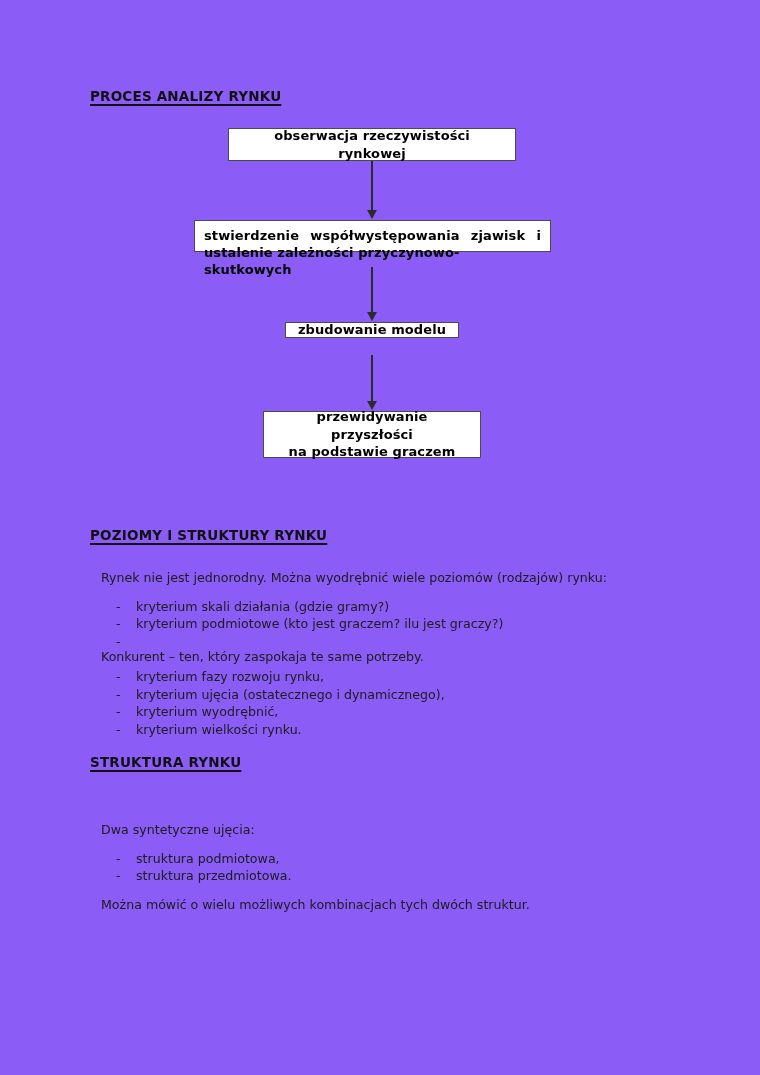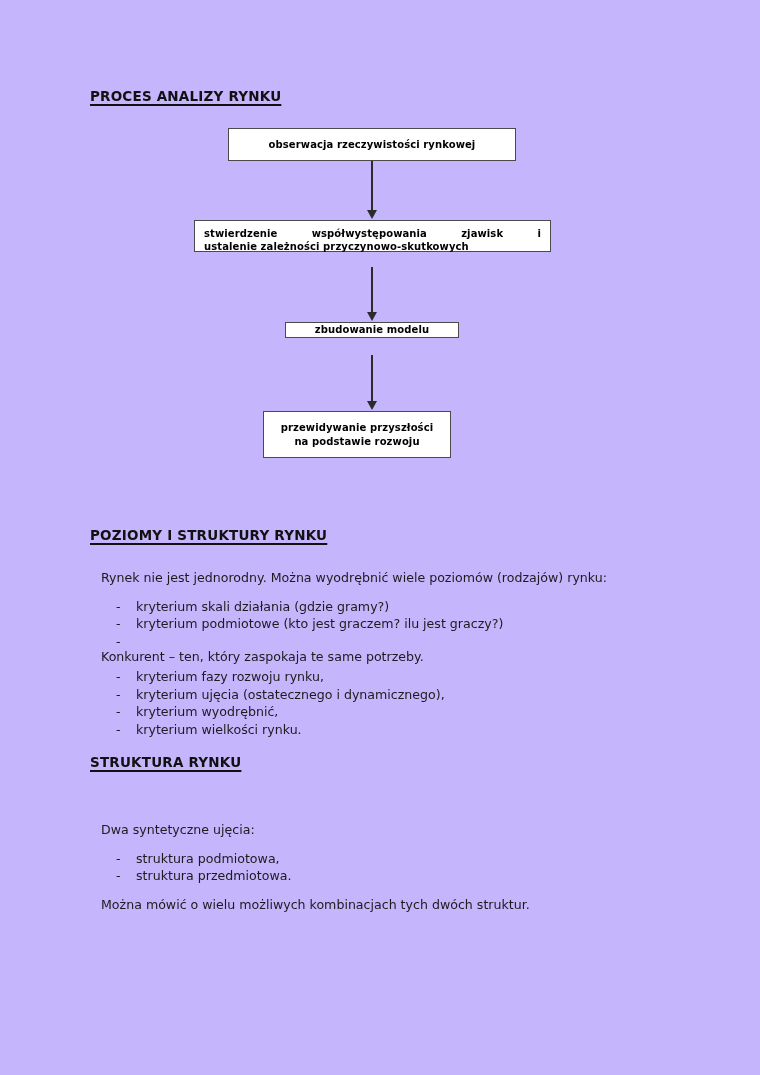--- a/index.html
+++ b/index.html
@@ -12,21 +12,21 @@
     height: 1075px;
     position: relative;
     font-family: "DejaVu Sans", sans-serif;
     color: #1a1a1a;
     overflow: hidden;
   }
 
   .page {
     position: absolute;
     inset: 0;
-    background: #c4b5fd;
+    background: #8b5cf6;
   }
 
   
   .section-heading {
     position: absolute;
     left: 90px;
     font-size: 13.5px;
     font-weight: bold;
     letter-spacing: 0.2px;
     color: #111111;
@@ -50,21 +50,21 @@
   }
   .fc-box {
     position: absolute;
     box-sizing: border-box;
     border: 1.6px solid #4a4a4a;
     background: #ffffff;
     display: flex;
     align-items: center;
     justify-content: center;
     font-weight: bold;
-    font-size: 10px;
+    font-size: 13px;
     line-height: 1.32;
     color: #000000;
     letter-spacing: 0.1px;
     text-align: center;
     padding: 4px 10px;
     pointer-events: auto;
   }
   #fc-box-1 {
     left: 228px; top: 128px;
     width: 288px; height: 33px;
@@ -85,21 +85,21 @@
   #fc-box-2 .just-line.last {
     text-align: left;
     text-align-last: left;
   }
   #fc-box-3 {
     left: 285px; top: 322px;
     width: 174px; height: 16px;
   }
   #fc-box-4 {
     left: 263px; top: 411px;
-    width: 188px; height: 47px;
+    width: 218px; height: 47px;
     line-height: 1.35;
   }
 
   .fc-arrow {
     position: absolute;
     left: 371px;
     width: 2px;
     background: #2b2b2b;
     pointer-events: none;
   }
@@ -175,21 +175,21 @@
 
     <div class="fc-box" id="fc-box-3">
       <span>zbudowanie modelu</span>
     </div>
 
     <div class="fc-arrow" id="fc-arrow-3"></div>
 
     <div class="fc-box" id="fc-box-4">
       <div>
         <div>przewidywanie przyszłości</div>
-        <div>na podstawie rozwoju</div>
+        <div>na podstawie graczem</div>
       </div>
     </div>
 
   </div>
 
   <div class="section-heading" id="heading-poziomy">POZIOMY I STRUKTURY RYNKU</div>
 
   <div class="body-block" id="block-poziomy">
     <p class="para">Rynek nie jest jednorodny. Można wyodrębnić wiele poziomów (rodzajów) rynku:</p>
     <ul class="dash-list">

